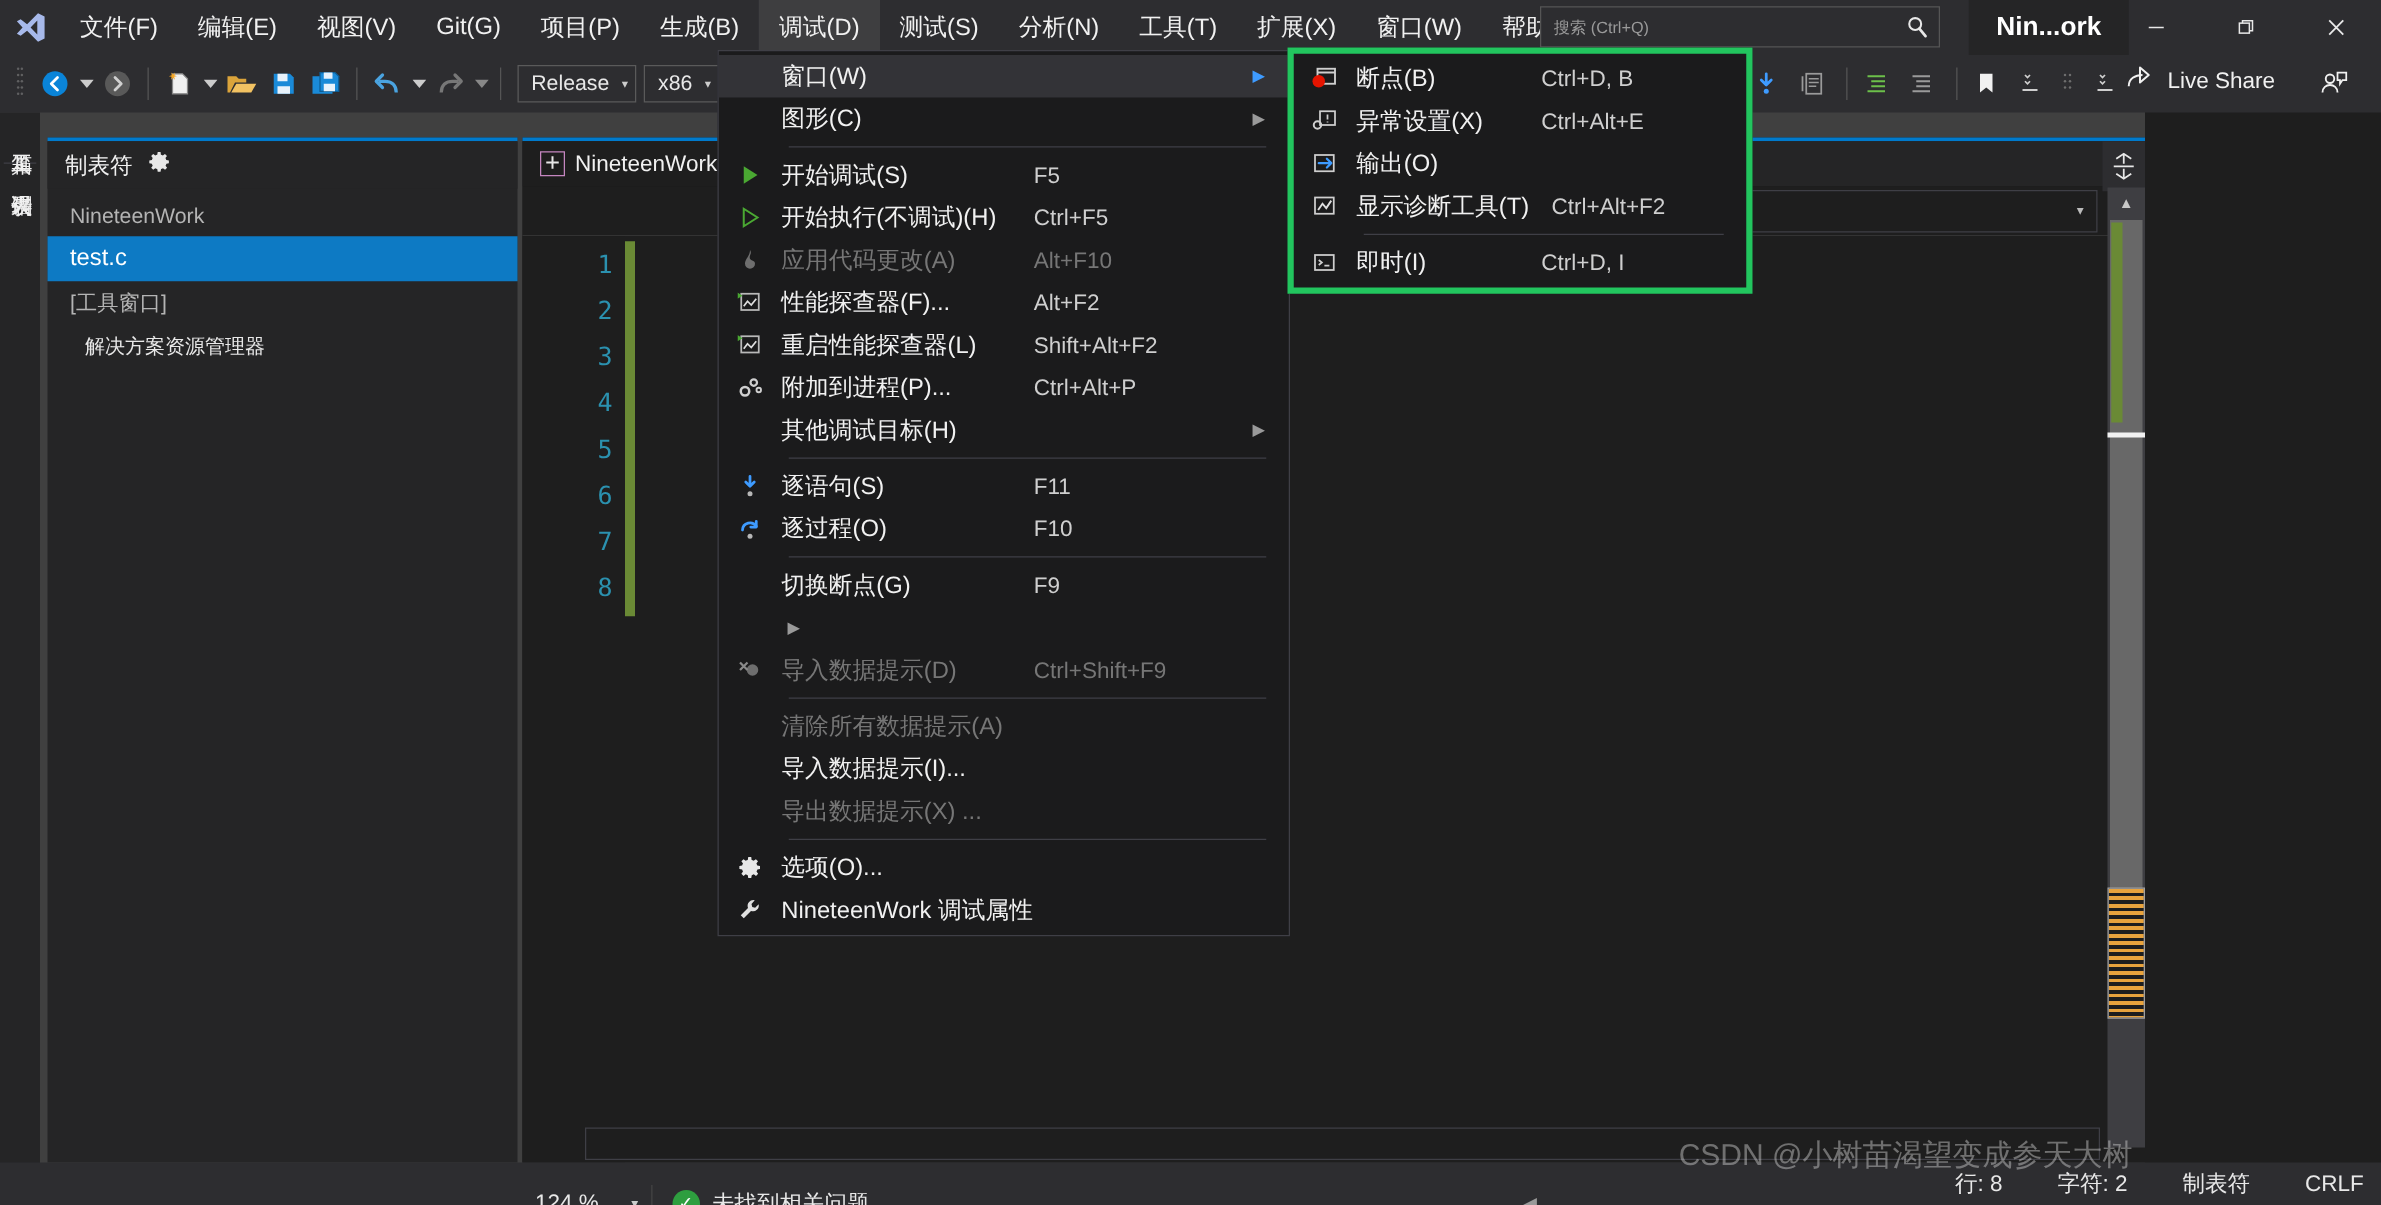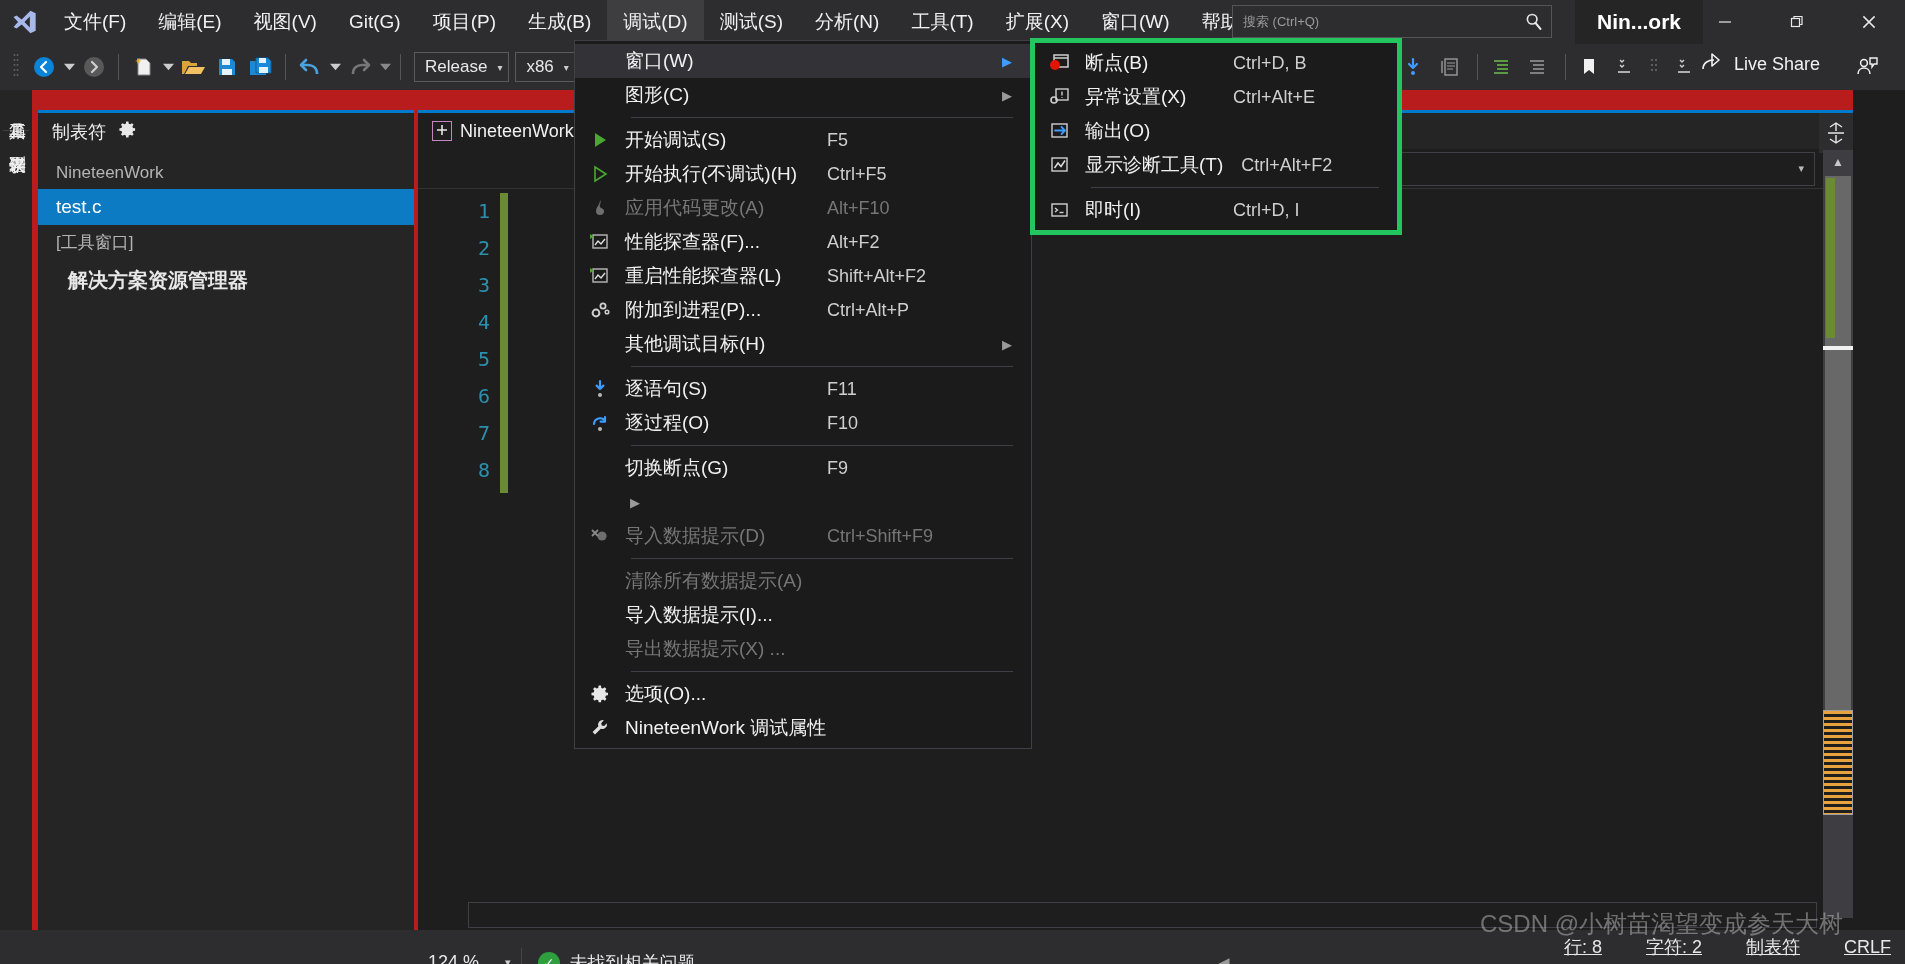--- a/index.html
+++ b/index.html
@@ -3,21 +3,21 @@
 <meta charset="utf-8">
 <style>
   * { box-sizing: border-box; margin: 0; padding: 0; }
   html, body {
     width: 1905px; height: 964px;
     background: #1e1e1e;
     font-family: "Liberation Sans", "DejaVu Sans", sans-serif;
     overflow: hidden;
     color: #f1f1f1;
   }
-  #app { position: relative; width: 1853px; height: 964px; background: #b91c1c; }
+  #app { position: relative; width: 1716px; height: 964px; background: #404040; }
 
   
   .titlebar {
     position: absolute; left: 0; top: 0; width: 1905px; height: 44px;
     background: #2d2d30; display: flex; align-items: center;
   }
   .vs-logo {
     width: 48px; height: 44px; display: flex; align-items: center; justify-content: center;
   }
   .menu-items { display: flex; align-items: center; height: 44px; }
@@ -87,21 +87,21 @@
   .lp-header {
     height: 38px; display: flex; align-items: center; gap: 12px; padding: 0 14px;
     font-size: 18px; color: #f1f1f1; background: #252526;
   }
   .lp-body { padding: 6px 0 0 0; }
   .lp-group { font-size: 17px; color: #b4b4b4; padding: 6px 18px; }
   .lp-row {
     font-size: 19px; color: #f1f1f1; padding: 7px 18px; cursor: default;
   }
   .lp-row.selected { background: #0d7ac4; color: #fff; }
-  .lp-sub { font-size: 20px; color: #e8e8e8; padding: 7px 18px 7px 30px; font-weight: bold; }
+  .lp-sub { font-size: 16px; color: #e8e8e8; padding: 7px 18px 7px 30px; }
 
   
   .editor-region {
     position: absolute; left: 418px; top: 110px; right: 0; bottom: 34px;
     background: #1e1e1e; border-top: 3px solid #007acc;
   }
   .tabstrip { height: 36px; background: #252526; display: flex; align-items: stretch; }
   .etab {
     display: flex; align-items: center; gap: 8px; padding: 0 14px;
     background: #1e1e1e; color: #f1f1f1; font-size: 18px; white-space: nowrap;
@@ -163,21 +163,21 @@
   .zoom-combo {
     height: 30px; display: flex; align-items: center; gap: 26px;
     padding: 0 10px; font-size: 18px; color: #e8e8e8; border-right: 1px solid #444;
   }
   .sb-item { display: flex; align-items: center; gap: 10px; font-size: 18px; color: #e8e8e8; padding: 0 16px; }
   .check-circle {
     width: 22px; height: 22px; border-radius: 50%; background: #2e9e3f;
     display: flex; align-items: center; justify-content: center;
     color: #fff; font-size: 14px; font-weight: bold;
   }
-  .sb-right { position: absolute; right: 14px; display: flex; align-items: center; gap: 44px; font-size: 18px; color: #e8e8e8; text-decoration: underline; }
+  .sb-right { position: absolute; right: 14px; display: flex; align-items: center; gap: 44px; font-size: 18px; color: #e8e8e8; }
   .sb-tri { position: absolute; left: 800px; color: #9a9a9a; font-size: 15px; }
 
   
   .vscroll {
     position: absolute; right: 0; top: 150px; width: 30px; bottom: 46px; background: #3e3e42;
   }
   .vscroll .up {
     position: absolute; top: 0; left: 0; width: 30px; height: 24px;
     display: flex; align-items: center; justify-content: center; color: #c8c8c8; font-size: 12px;
   }

